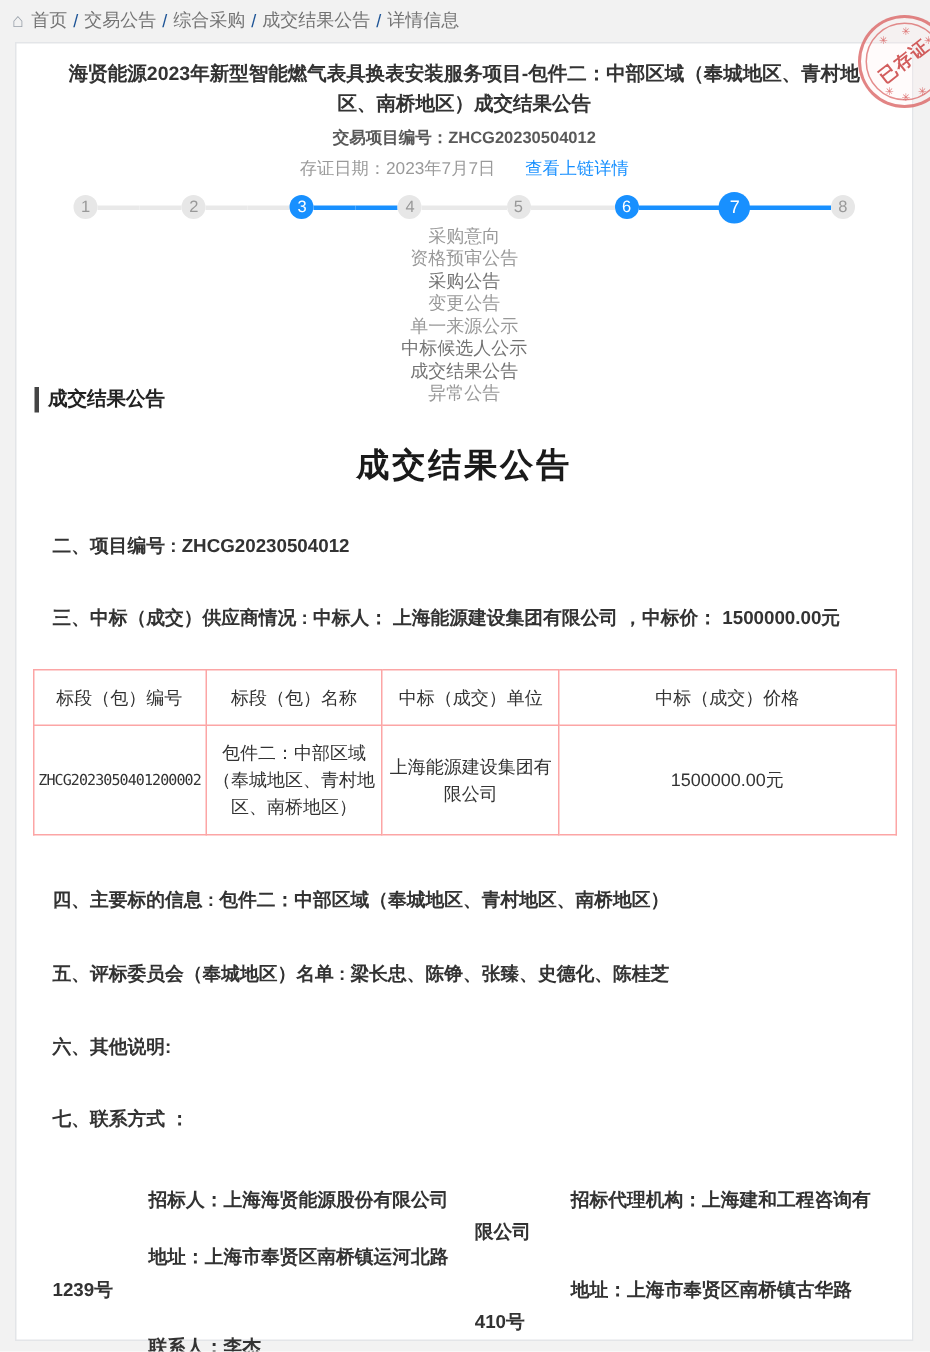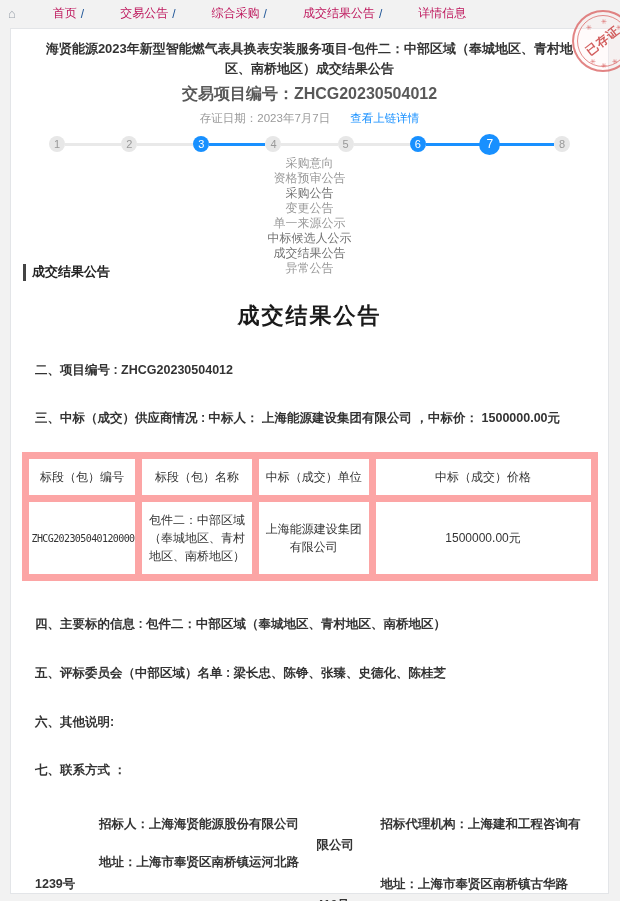--- a/index.html
+++ b/index.html
@@ -16,21 +16,21 @@
   .breadcrumb {
     padding: 5px 8px 4px;
     font-size: 12px;
     color: #1c5396;
     display: flex;
     align-items: center;
     gap: 3px;
     white-space: nowrap;
   }
   .breadcrumb .home { color: #9aa2ab; font-size: 13px; margin-right: 2px; }
-  .breadcrumb a { color: #be185d; text-decoration: none; cursor: pointer; margin-left: 32px; }
+  .breadcrumb a { color: #737373; text-decoration: none; cursor: pointer; }
   .breadcrumb .sep { color: #1c5396; margin: 0 1px; }
 
   
   .card {
     position: absolute;
     left: 10px; top: 28px;
     width: 599px; height: 866px;
     background: #ffffff;
     border: 1px solid #e3e5e8;
   }
@@ -39,21 +39,21 @@
     margin: 10px 34px 0;
     text-align: center;
     font-size: 13px;
     font-weight: bold;
     line-height: 1.55;
     color: #333;
   }
   .proj-no {
     margin-top: 5px;
     text-align: center;
-    font-size: 16px;
+    font-size: 11px;
     font-weight: 600;
     color: #595959;
   }
   .cert-row {
     margin-top: 6px;
     text-align: center;
     font-size: 11.5px;
     color: #9a9a9a;
   }
   .cert-row .chain-link { color: #1890ff; margin-left: 20px; cursor: pointer; text-decoration: none; }
@@ -129,21 +129,21 @@
 
   table.result {
     width: 576px;
     margin: 24px auto 0;
     border-collapse: collapse;
     font-size: 12px;
     color: #333;
     table-layout: fixed;
   }
   table.result th, table.result td {
-    border: 7px solid #fca5a5;
+    border: 1px solid #fca5a5;
     text-align: center;
     vertical-align: middle;
     font-weight: normal;
     padding: 9px 3px;
     line-height: 1.5;
   }
   table.result col.c1 { width: 20%; }
   table.result col.c2 { width: 20.5%; }
   table.result col.c3 { width: 20.5%; }
   table.result col.c4 { width: 39%; }
@@ -320,21 +320,21 @@
       <tr>
         <td class="code">ZHCG2023050401200002</td>
         <td>包件二：中部区域（奉城地区、青村地区、南桥地区）</td>
         <td>上海能源建设集团有限公司</td>
         <td>1500000.00元</td>
       </tr>
     </tbody>
   </table>
 
   <p class="para" style="margin-top:34px">四、主要标的信息 : 包件二：中部区域（奉城地区、青村地区、南桥地区）</p>
-  <p class="para">五、评标委员会（中部区域）名单 : 梁长忠、陈铮、张臻、史德化、陈桂芝</p>
+  <p class="para">五、评标委员会（奉城地区）名单 : 梁长忠、陈铮、张臻、史德化、陈桂芝</p>
   <p class="para">六、其他说明:</p>
   <p class="para">七、联系方式 ：</p>
 
   <div class="contact">
     <div>
       <p class="cp">招标人：上海海贤能源股份有限公司</p>
       <p class="cp">地址：上海市奉贤区南桥镇运河北路1239号</p>
       <p class="cp">联系人：李杰</p>
 
     </div>

